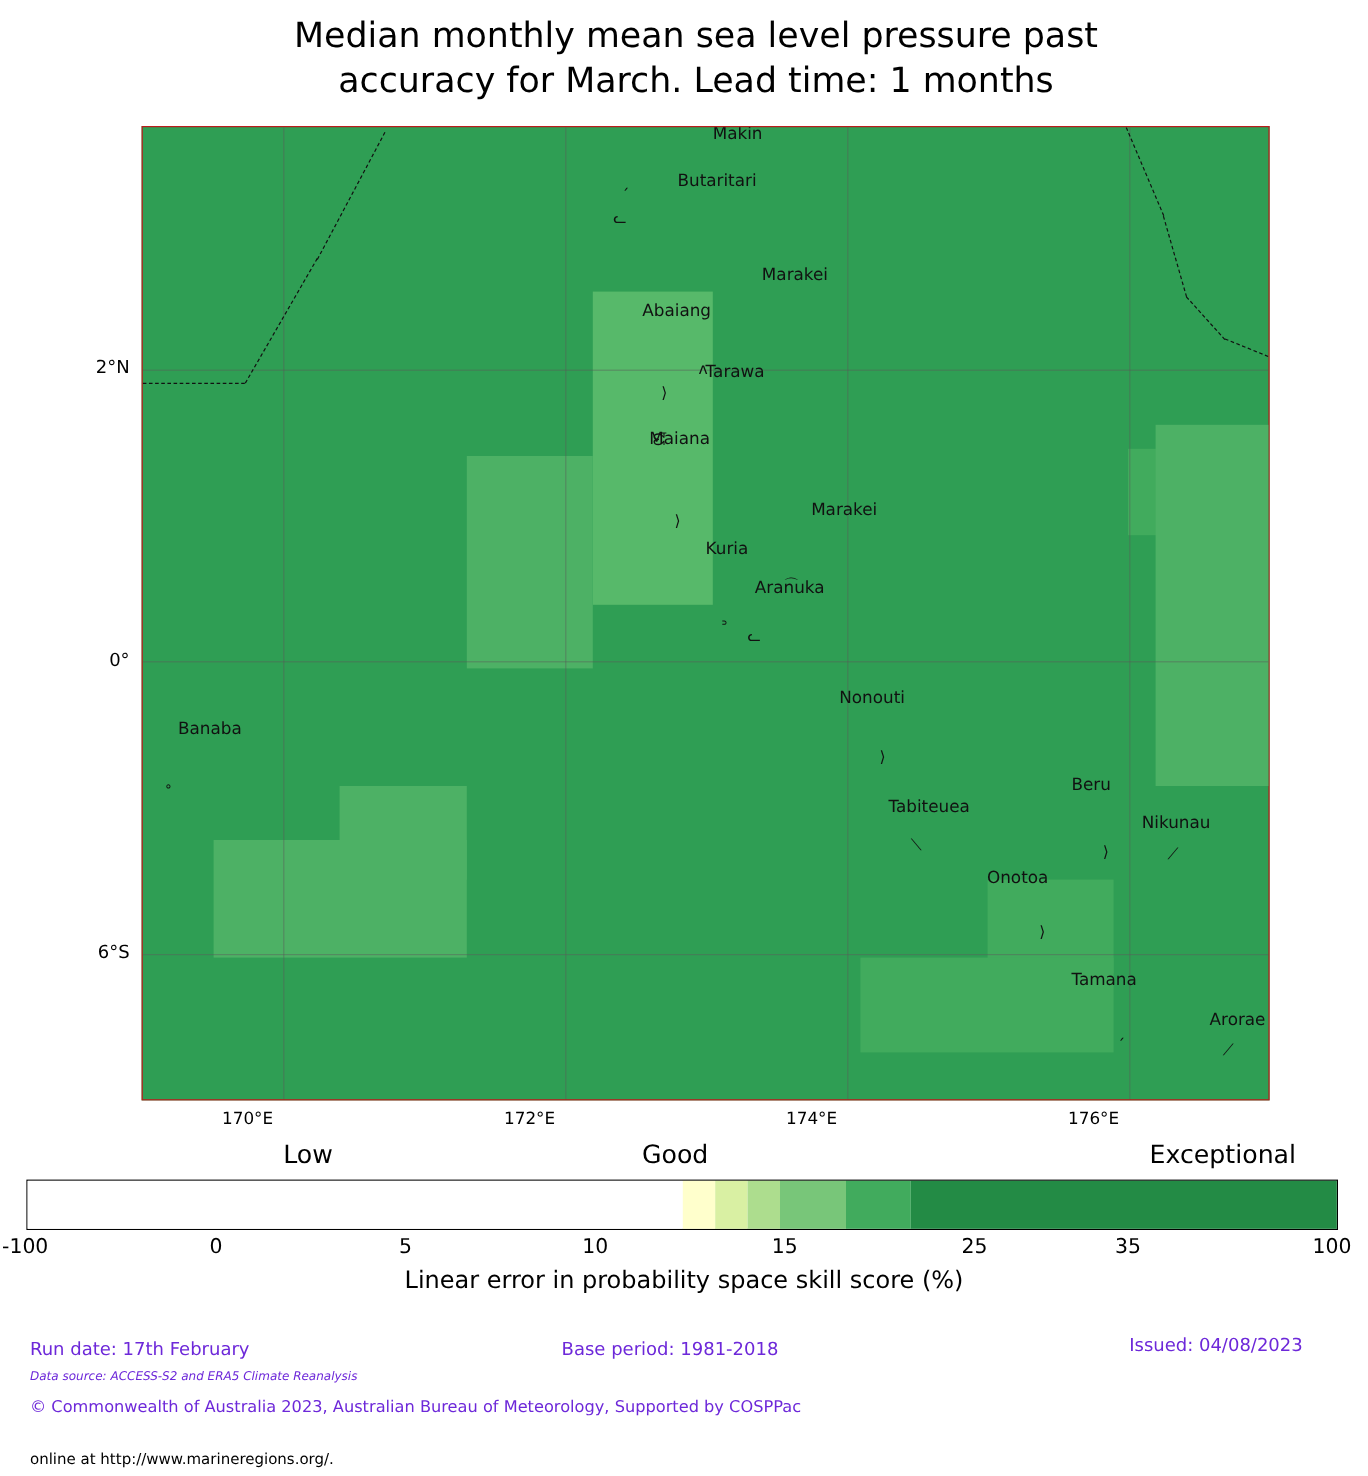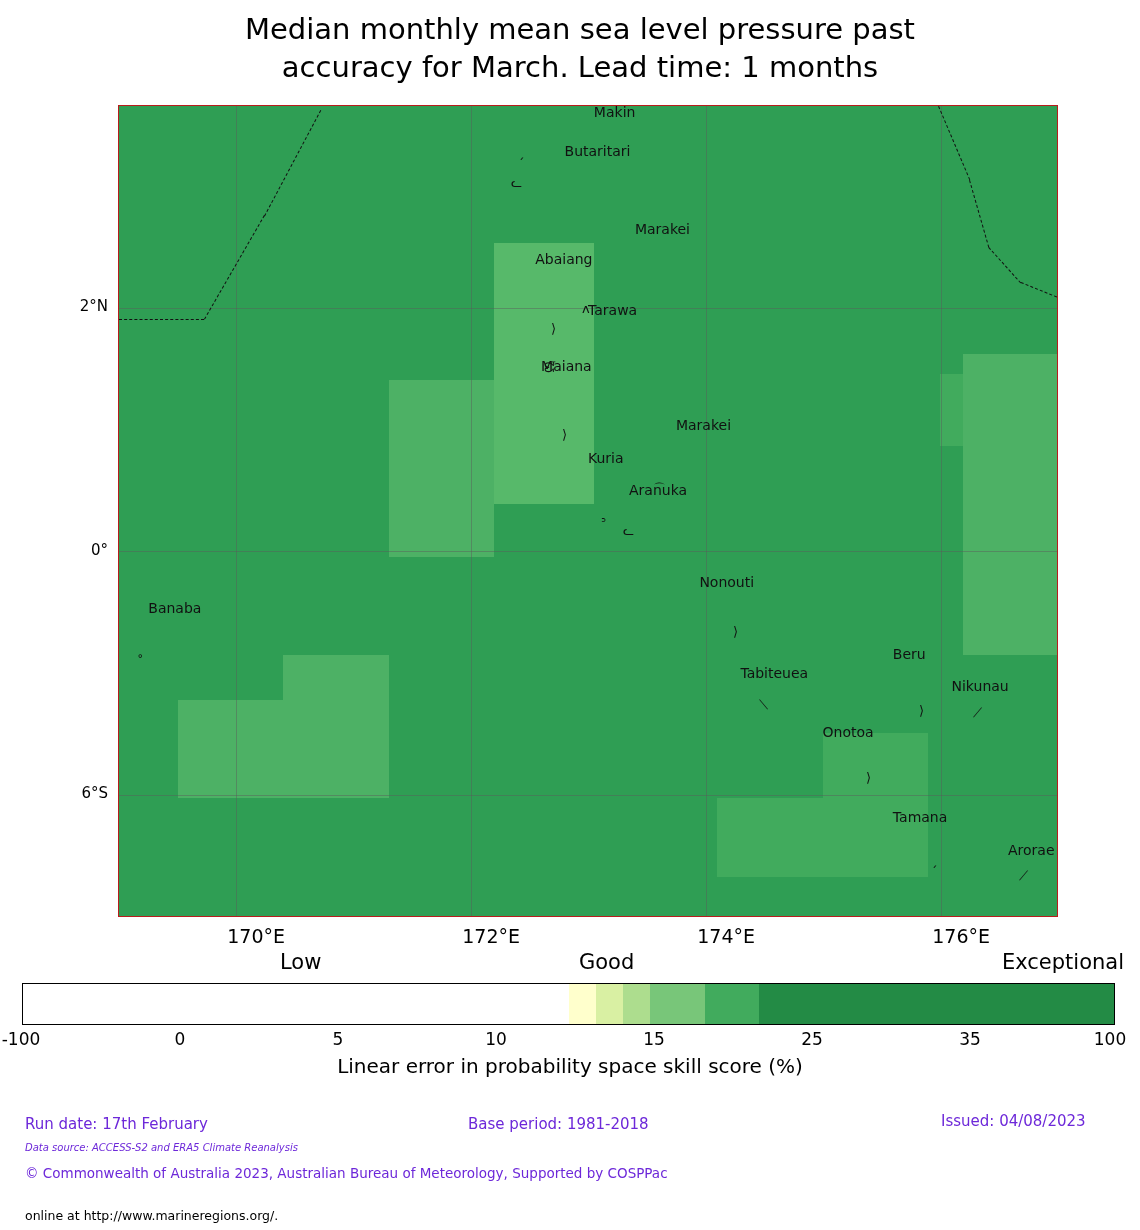--- a/index.html
+++ b/index.html
@@ -83,33 +83,32 @@
   
   .ytick {
     position: absolute;
     font-size: 15px;
     text-align: right;
     width: 70px;
     color: #000;
   }
   .xtick {
     position: absolute;
-    font-size: 19px;
-    text-align: right;
+    font-size: 14px;
+    text-align: left;
     width: 100px;
     color: #000;
   }
 
   
   .qual {
     position: absolute;
     font-size: 21px;
     color: #000;
     white-space: nowrap;
-    margin-left: 44px;
   }
 
   
   #colorbar {
     position: absolute;
     left: 22px;
     top: 983px;
     width: 1093px;
     height: 42px;
     border: 1px solid #000;
@@ -250,21 +249,21 @@
       <div class="seg" style="background: rgb(65, 171, 93); flex: 10 0 auto;"></div>
       <div class="seg" style="background: rgb(35, 139, 69); flex: 65 0 auto;"></div>
     </div>
 
   <div class="cb-tick" style="left:-19px;">-100</div>
   <div class="cb-tick" style="left:140px;">0</div>
   <div class="cb-tick" style="left:298px;">5</div>
   <div class="cb-tick" style="left:456px;">10</div>
   <div class="cb-tick" style="left:614px;">15</div>
   <div class="cb-tick" style="left:772px;">25</div>
-  <div class="cb-tick" style="left:930px;">35</div>
+  <div class="cb-tick" style="left:900px;">35</div>
   <div class="cb-tick" style="left:1070px;">100</div>
 
   <div id="cb-title">Linear error in probability space skill score (%)</div>
 
   <div class="foot" style="left:25px; top:1115px;">Run date: 17th February</div>
   <div class="foot" style="left:468px; top:1115px;">Base period: 1981-2018</div>
   <div class="foot" style="left:941px; top:1112px;">Issued: 04/08/2023</div>
   <div class="foot" style="left:25px; top:1142px; font-size:10px;font-style:italic;">Data source: ACCESS-S2 and ERA5 Climate Reanalysis</div>
   <div class="foot" style="left:25px; top:1165px; font-size:13.5px;">© Commonwealth of Australia 2023, Australian Bureau of Meteorology, Supported by COSPPac</div>
   <div class="foot-small" style="left:25px; top:1207px;">online at http://www.marineregions.org/.</div>

